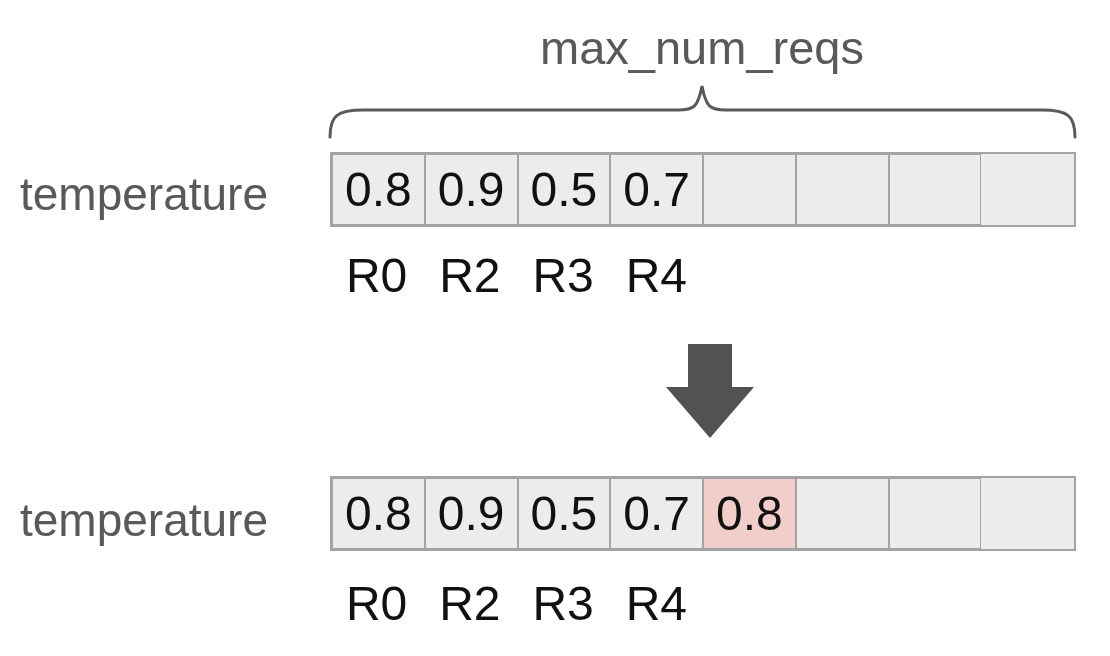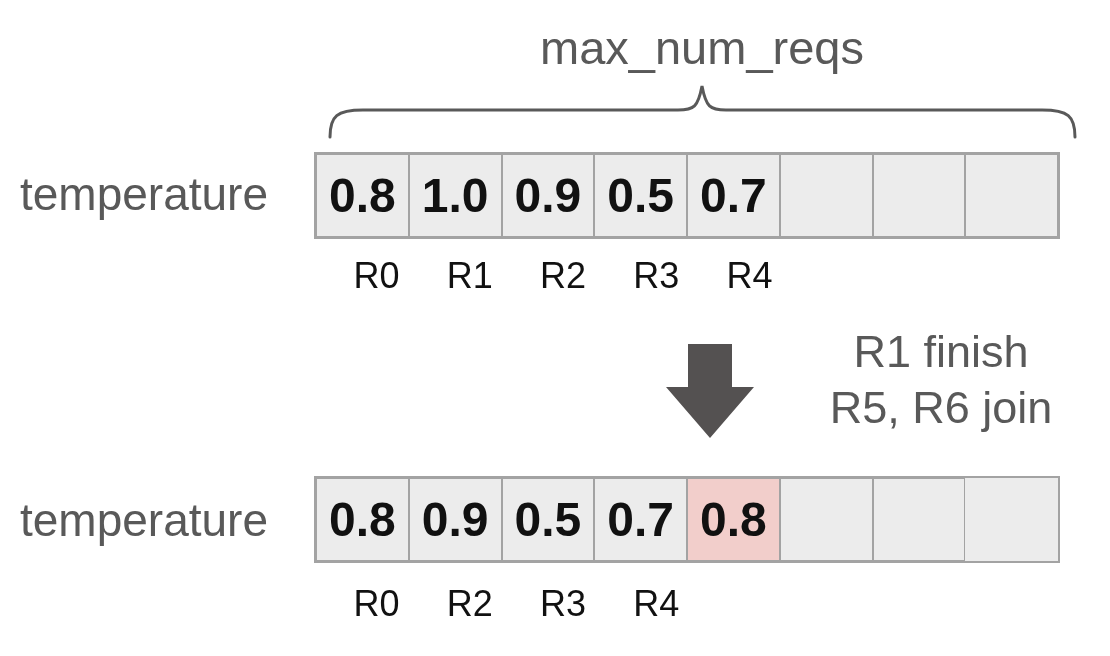--- a/index.html
+++ b/index.html
@@ -36,29 +36,28 @@
     left: 20px;
     font-size: 46px;
     line-height: 52px;
     color: var(--gray-text, #595959);
     white-space: nowrap;
   }
   .row-label.r1 { top: 168px; }
   .row-label.r2 { top: 494px; }
   .array-row {
     position: absolute;
-    left: 314px;
+    left: 330px;
     width: 746px;
-    height: 87px;
+    height: 75px;
     display: grid;
     grid-template-columns: repeat(8, 1fr);
     border: 2px solid var(--cell-border, #a3a3a3);
     box-sizing: border-box;
     background: var(--cell-bg, #ececec);
-    font-weight: bold;
   }
   .array-row.r1 { top: 152px; }
   .array-row.r2 { top: 476px; }
   .cell {
     border: 1px solid var(--cell-border, #a3a3a3);
     background: var(--cell-bg, #ececec);
     display: flex;
     align-items: center;
     justify-content: center;
     font-size: 48px;
@@ -73,21 +72,21 @@
     position: absolute;
     left: 330px;
     width: 746px;
     display: grid;
     grid-template-columns: repeat(8, 1fr);
   }
   .index-row.r1 { top: 250px; }
   .index-row.r2 { top: 578px; }
   .idx {
     text-align: center;
-    font-size: 36px;
+    font-size: 48px;
     line-height: 52px;
     color: var(--black-text, #111111);
     white-space: nowrap;
   }
   .arrow-svg {
     position: absolute;
     left: 664px;
     top: 344px;
   }
   .transition-text {
@@ -109,47 +108,41 @@
 
   <div class="brace-label">max_num_reqs</div>
 
   <svg class="brace-svg" width="755" height="62" viewBox="0 0 755 62">
     <path d="M5,57 C5,36 12,30 38,30 L353,30 C369,30 373,27 377,6 C381,27 385,30 401,30 L717,30 C743,30 750,36 750,57" fill="none" stroke="#595959" stroke-width="3" stroke-linecap="round"></path>
   </svg>
 
   <div class="row-label r1">temperature</div>
   <div class="array-row r1" id="row0">
       <div class="cell">0.8</div>
-      <div class="cell">1.0</div>
       <div class="cell">0.9</div>
       <div class="cell">0.5</div>
       <div class="cell">0.7</div>
       <div class="cell"></div>
       <div class="cell"></div>
       <div class="cell"></div>
     </div>
   <div class="index-row r1" id="row0-idx">
       <div class="idx">R0</div>
-      <div class="idx">R1</div>
       <div class="idx">R2</div>
       <div class="idx">R3</div>
       <div class="idx">R4</div>
       <div class="idx"></div>
       <div class="idx"></div>
       <div class="idx"></div>
     </div>
 
   <svg class="arrow-svg" width="92" height="96" viewBox="0 0 92 96">
     <polygon points="24,0 68,0 68,43 90,43 46,94 2,43 24,43" fill="#545151"></polygon>
   </svg>
 
-  <div class="transition-text">
-    <div>R1 finish</div>
-    <div>R5, R6 join</div>
-  </div>
 
   <div class="row-label r2">temperature</div>
   <div class="array-row r2" id="row1">
       <div class="cell">0.8</div>
       <div class="cell">0.9</div>
       <div class="cell">0.5</div>
       <div class="cell">0.7</div>
       <div class="cell highlight">0.8</div>
       <div class="cell"></div>
       <div class="cell"></div>

